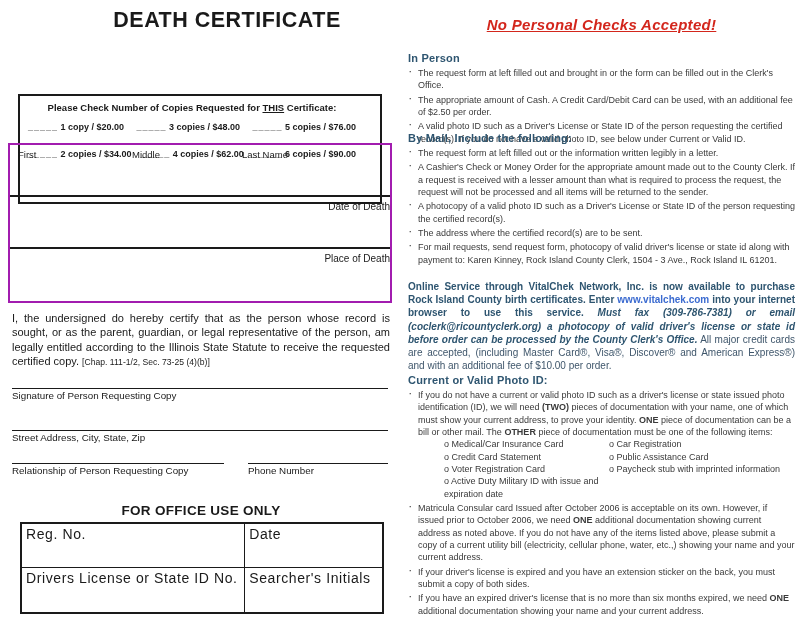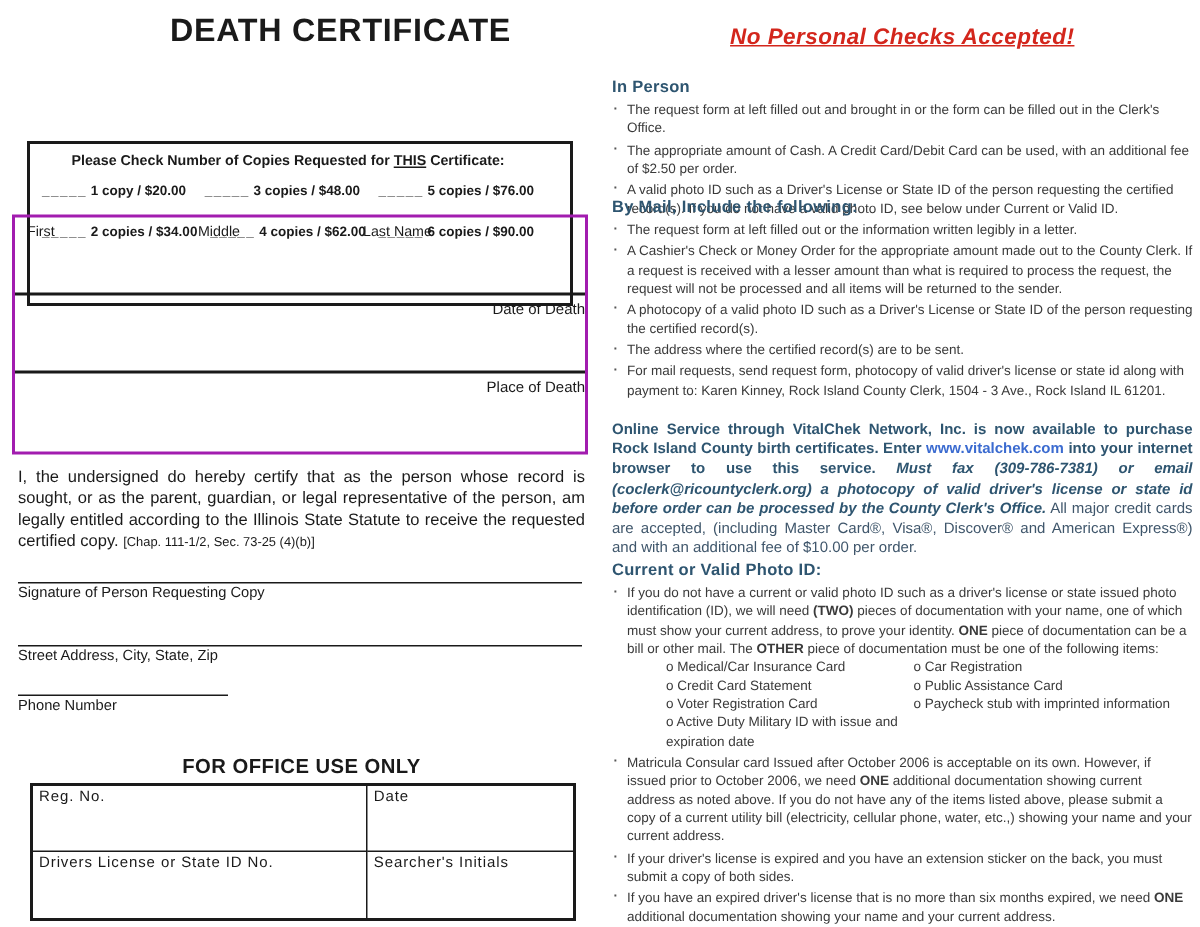--- a/index.html
+++ b/index.html
@@ -38,21 +38,21 @@
   .b-addr { top:430px; width:376px; }
   .relphone { position:absolute; top:463px; left:4px; width:376px; display:flex; gap:24px; }
   .relphone .cell-a { width:212px; }
   .relphone .cell-b { width:140px; }
 
   .office-title { position:absolute; top:503px; left:0; width:100%; text-align:center;
     font-size:13.5px; font-weight:bold; letter-spacing:.3px; }
   .office-table { position:absolute; top:522px; left:12px; width:364px; height:92px;
     border:2px solid #1a1a1a; display:grid; grid-template-columns:62% 38%; grid-template-rows:44px 1fr; }
   .office-cell { border-right:1.5px solid #1a1a1a; border-bottom:1.5px solid #1a1a1a;
-    font-size:10px; letter-spacing:.6px; padding:2px 0 0 4px; }
+    font-size:14px; letter-spacing:.6px; padding:2px 0 0 4px; }
   .office-cell.no-r { border-right:none; }
   .office-cell.no-b { border-bottom:none; }
 
   
   .right-col { position:absolute; left:408px; top:0; width:387px; height:618px; }
   .red-head { position:absolute; top:16px; width:100%; text-align:center;
     color:#d3261c; font-weight:bold; font-style:italic; font-size:15px;
     text-decoration:underline; letter-spacing:.3px; }
   .sec { position:absolute; width:100%; }
   .sec-head { color:#2e5570; font-weight:bold; font-size:11px; margin-bottom:3px; letter-spacing:.2px; }
@@ -119,20 +119,24 @@
       <div class="sig-line"></div>
       <div class="sig-label">Signature of Person Requesting Copy</div>
     </div>
 
     <div class="sig-block b-addr">
       <div class="sig-line"></div>
       <div class="sig-label">Street Address, City, State, Zip</div>
     </div>
 
     <div class="relphone">
+      <div class="cell-a">
+        <div class="sig-line"></div>
+        <div class="sig-label">Relationship of Person Requesting Copy</div>
+      </div>
       <div class="cell-b">
         <div class="sig-line"></div>
         <div class="sig-label">Phone Number</div>
       </div>
     </div>
 
     <div class="office-title">FOR OFFICE USE ONLY</div>
     <div class="office-table">
       <div class="office-cell"><span>Reg. No.</span></div>
       <div class="office-cell no-r"><span>Date</span></div>

